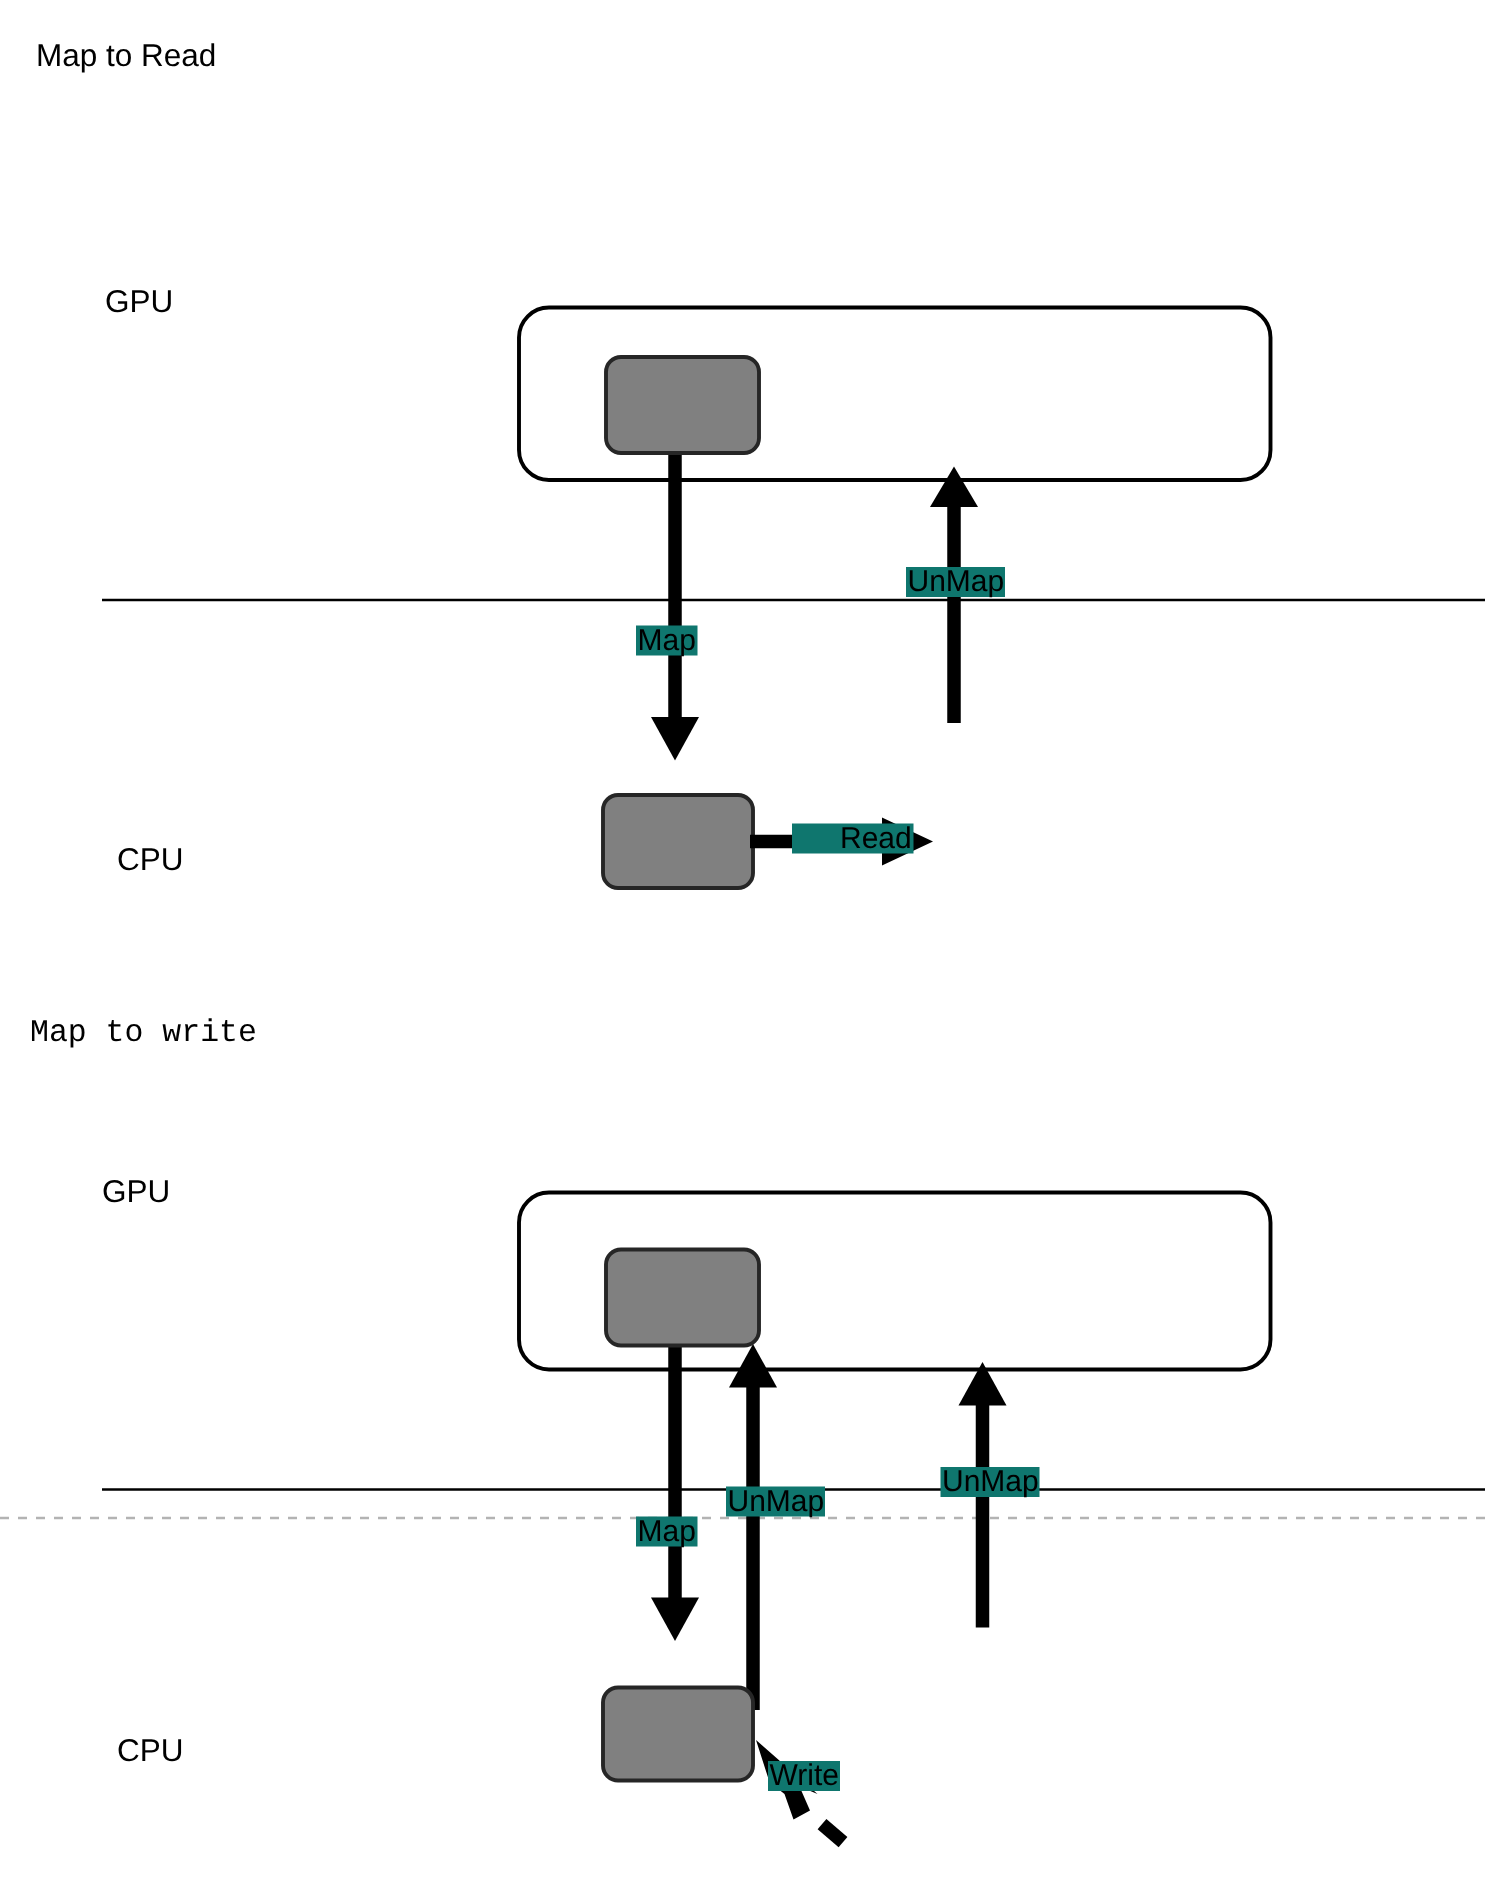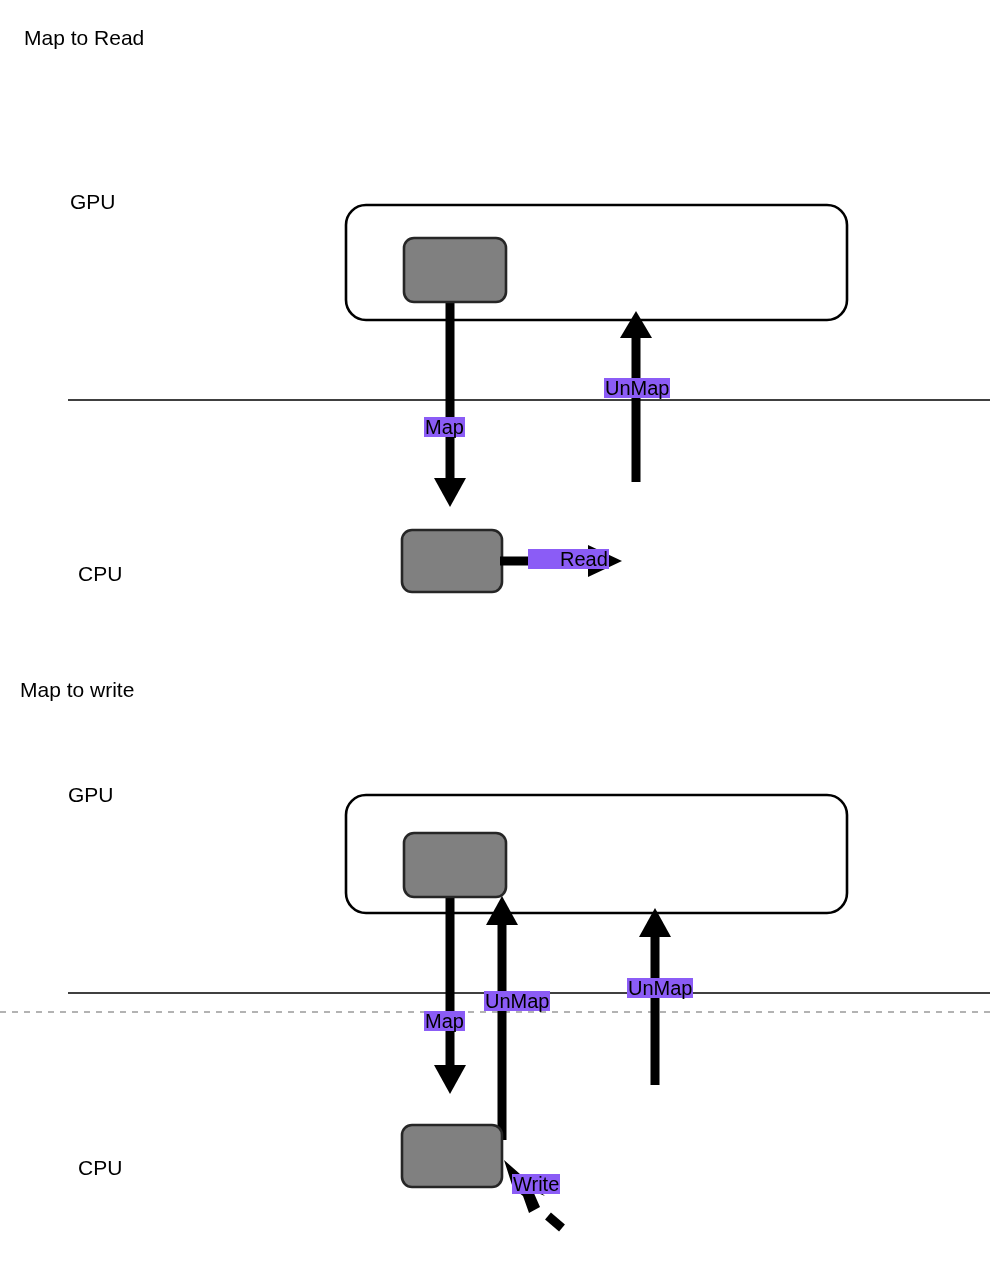--- a/index.html
+++ b/index.html
@@ -36,21 +36,21 @@
   }
   .section-title {
     font-size: 21px;
   }
   .unit-label {
     font-size: 21px;
     margin-top: 48px;
   }
   .edge-label {
     font-size: 20px;
-    background: #8b5cf6;
+    background: #0f766e;
     padding: 0 1px;
   }
 </style>
 </head>
 <body>
 
 <div class="stage">
 
   <svg class="layer" viewBox="0 0 990 1262">
     <defs>
@@ -99,21 +99,21 @@
     <line x1="548" y1="1216" x2="562" y2="1228" stroke="#000000" stroke-width="9" stroke-linecap="butt"></line>
   </svg>
 
   <div class="lbl section-title" style="left:24px; top:27px;">Map to Read</div>
   <div class="lbl unit-label" style="left:70px; top:143px;">GPU</div>
   <div class="lbl unit-label" style="left:78px; top:515px;">CPU</div>
   <div class="lbl edge-label" style="left:424px; top:417px;">Map</div>
   <div class="lbl edge-label" style="left:604px; top:378px;">UnMap</div>
   <div class="lbl edge-label" style="left:528px; top:549px;padding-left:32px;">Read</div>
 
-  <div class="lbl section-title" style="left:20px; top:679px;">Map to write</div>
+  <div class="lbl section-title" style="left:20px; top:679px;font-family:Liberation Mono, monospace;">Map to write</div>
   <div class="lbl unit-label" style="left:68px; top:736px;">GPU</div>
   <div class="lbl unit-label" style="left:78px; top:1109px;">CPU</div>
   <div class="lbl edge-label" style="left:424px; top:1011px;">Map</div>
   <div class="lbl edge-label" style="left:484px; top:991px;">UnMap</div>
   <div class="lbl edge-label" style="left:627px; top:978px;">UnMap</div>
   <div class="lbl edge-label" style="left:512px; top:1174px;">Write</div>
 
 </div>
 
 </body></html>

